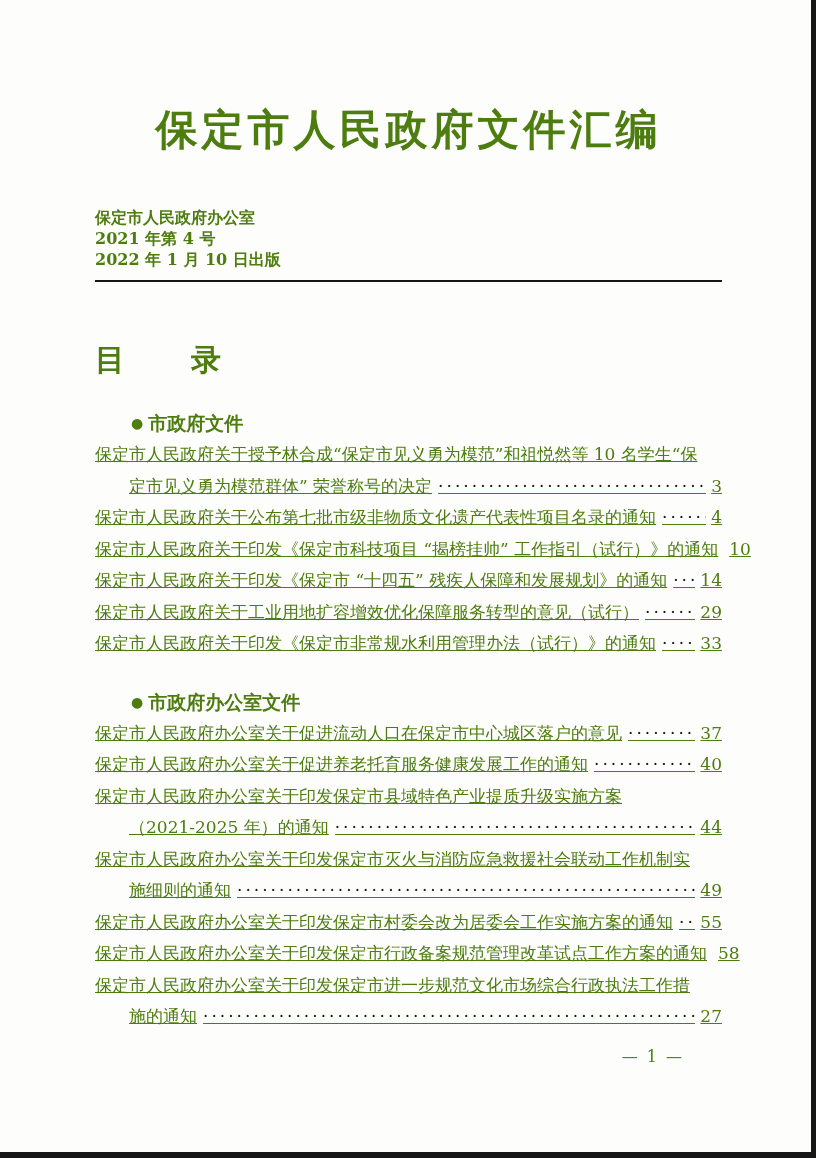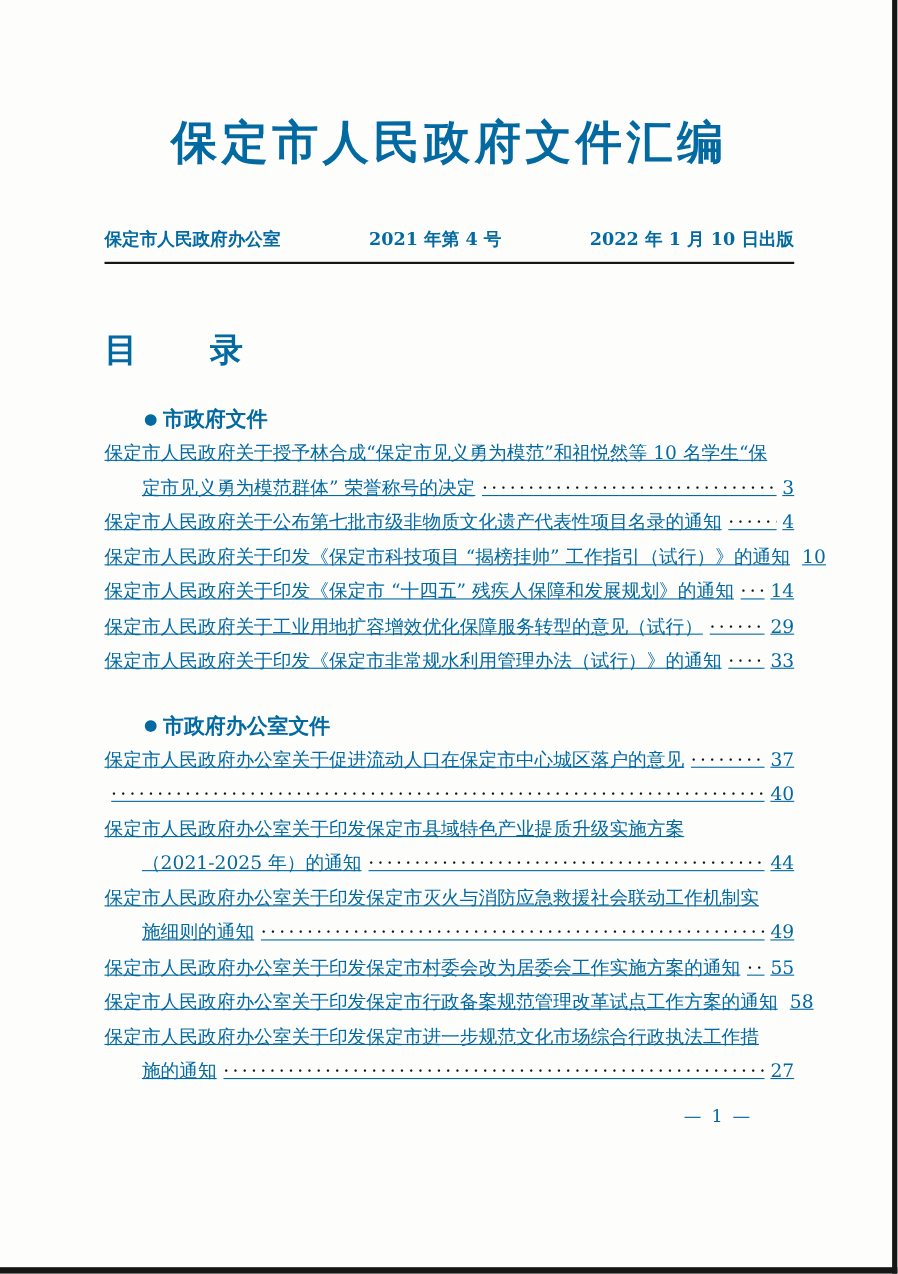--- a/index.html
+++ b/index.html
@@ -5,39 +5,40 @@
   html,body{margin:0;padding:0;background:#ffffff;}
   .sheet{
     position:relative;
     width:816px;height:1158px;
     box-sizing:border-box;
     background:#fdfdfc;
     border-right:5px solid #161616;
     border-bottom:6px solid #161616;
     overflow:hidden;
     font-family:"DejaVu Serif","Liberation Serif",serif;
-    color:#0369a1;
+    color:#4d7c0f;
   }
   .inner{padding:0 89px 0 95px;}
   .doc-title{
     margin:106px 0 0 0;
     text-align:center;
     font-size:42px;
     line-height:1.15;
     font-weight:900;
     letter-spacing:4px;
     font-family:"DejaVu Serif","Liberation Serif",serif;
   }
   .masthead{
     display:flex;
     justify-content:space-between;
     align-items:baseline;
     margin-top:54px;
     font-size:16px;
     font-weight:700;
+    flex-direction:column;
   }
   .rule{border-top:2.5px solid #161616;margin-top:9px;}
   .toc-title{
     margin:58px 0 0 0;
     font-size:30px;
     font-weight:900;
     letter-spacing:2px;
   }
   .section-heading{
     display:flex;
@@ -149,20 +150,21 @@
         </div>
         <div class="entry">
           <div class="line flexline">
             <span class="txt">保定市人民政府办公室关于促进流动人口在保定市中心城区落户的意见</span>
             <span class="leader"></span>
             <span class="pageno">37</span>
           </div>
         </div>
         <div class="entry">
           <div class="line flexline">
+            <span class="txt">保定市人民政府办公室关于促进养老托育服务健康发展工作的通知</span>
             <span class="leader"></span>
             <span class="pageno">40</span>
           </div>
         </div>
         <div class="entry">
           <div class="line">保定市人民政府办公室关于印发保定市县域特色产业提质升级实施方案</div>
           <div class="line flexline cont">
             <span class="txt">（2021-2025 年）的通知</span>
             <span class="leader"></span>
             <span class="pageno">44</span>

